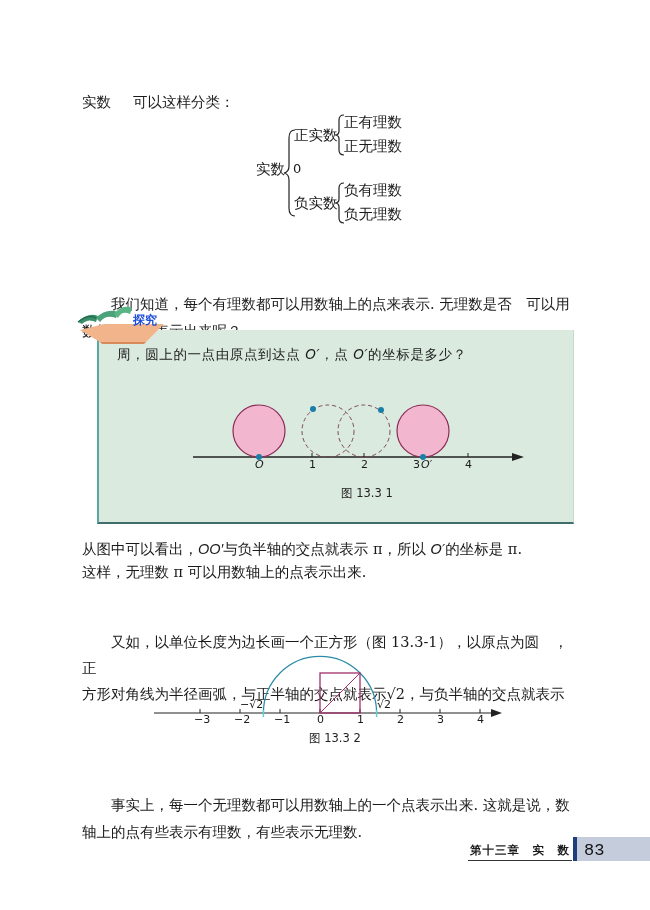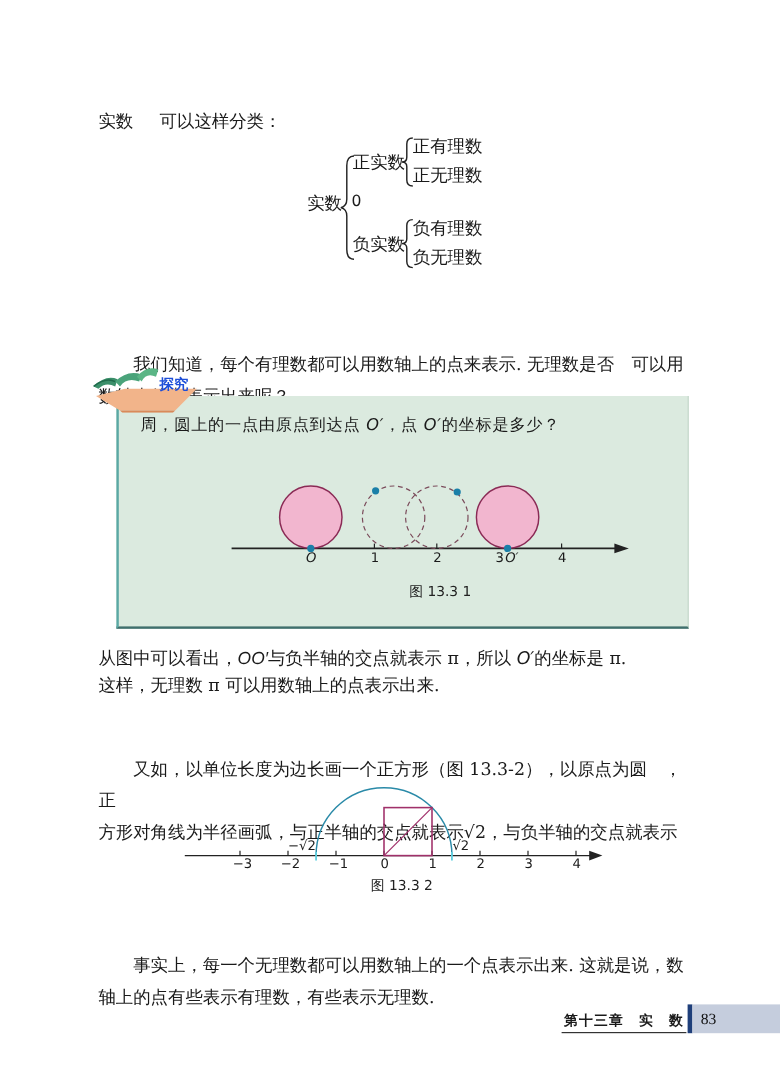--- a/index.html
+++ b/index.html
@@ -11,21 +11,21 @@
   .indent { text-indent:29px;margin-top:45px; }
   .tree-label { position:absolute; font-size:14.5px; white-space:nowrap; }
   .explore-box { position:absolute; left:97px; top:330px; width:474px; height:192px;
                  background:#dbeadf; border-left:2px solid #5aa8a4; border-bottom:2px solid #3f6f6d; border-right:1px solid #c7d8cc; }
   .box-text { position:absolute; left:117px; width:448px; font-size:13.5px; line-height:27px; letter-spacing:0.6px; }
   .caption { position:absolute; font-size:11.5px; font-family:"DejaVu Sans", sans-serif; color:#222; }
   .footer-chapter { position:absolute; left:470px; top:843px; font-size:11.5px; font-weight:bold; font-family:"DejaVu Sans", sans-serif; letter-spacing:1px;text-align:center;}
   .footer-line { position:absolute; left:468px; top:860px; width:104px; height:1px; background:#333; }
   .footer-bar { position:absolute; left:573px; top:837px; width:4px; height:24px; background:#1f3f7a; }
   .footer-page { position:absolute; left:577px; top:837px; width:73px; height:24px; background:#c5cddd; }
-  .footer-num { position:absolute; left:584px; top:841px; font-size:13px; font-family:Liberation Serif, serif; color:#111; }
+  .footer-num { position:absolute; left:584px; top:841px; font-size:17px; font-family:Liberation Mono, monospace; color:#111; }
   .italic { font-style:italic; }
 </style>
 </head>
 <body>
 
 <div class="abs txt" style="left:82px; top:91px;">
   <span>实数</span><span style="display:inline-block;width:22px;"></span><span>可以这样分类：</span>
 </div>
 
 <div>
@@ -99,21 +99,21 @@
 <span class="abs" style="left:421px; top:458px; font-size:11px; font-style:italic; font-family:'DejaVu Sans',sans-serif;">O′</span>
 <span class="abs" style="left:465px; top:458px; font-size:11px; font-family:'DejaVu Sans',sans-serif;">4</span>
 <span class="caption" style="left:341px; top:486px;">图 13.3 1</span>
 
 <div class="para" style="top:538px; line-height:23px;">
   <div><span>从图中可以看出，</span><span class="italic" style="font-family:Liberation Sans, sans-serif;">OO′</span><span>与负半轴的交点就表示 π，所以 </span><span class="italic" style="font-family:'DejaVu Sans',sans-serif;">O′</span><span>的坐标是 π.</span></div>
   <div>这样，无理数 π 可以用数轴上的点表示出来.</div>
 </div>
 
 <div class="para" style="top:584px; line-height:26px;">
-  <div class="indent">又如，以单位长度为边长画一个正方形（图 13.3-2），以原点为圆　，正</div>
+  <div class="indent">又如，以单位长度为边长画一个正方形（图 13.3-1），以原点为圆　，正</div>
   <div>方形对角线为半径画弧，与正半轴的交点就表示√2，与负半轴的交点就表示</div>
 </div>
 
 <svg class="abs" style="left:150px; top:650px;" width="380" height="75" viewBox="0 0 380 75">
 
   <line x1="4" y1="63" x2="344" y2="63" stroke="#222" stroke-width="1.2"></line>
   <polygon points="352,63 341,59 341,67" fill="#222"></polygon>
 
   <line x1="50" y1="59" x2="50" y2="63" stroke="#222"></line>
   <line x1="90" y1="59" x2="90" y2="63" stroke="#222"></line>

